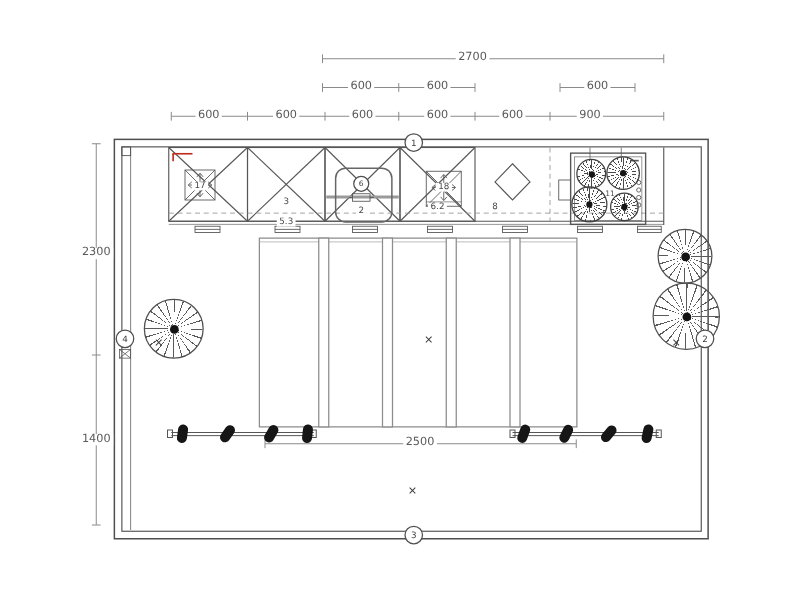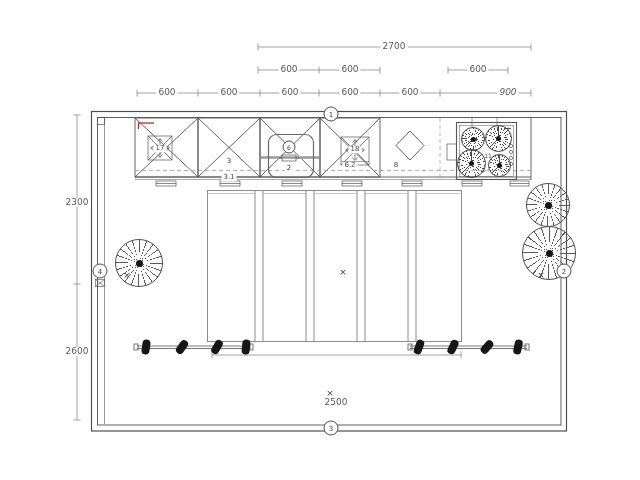--- a/index.html
+++ b/index.html
@@ -201,41 +201,41 @@
       </g>
       <g>
         <line x1="410" y1="346" x2="527" y2="346"></line>
           <line x1="410" y1="348.5" x2="527" y2="348.5"></line>
         <rect x="408" y="344" width="4" height="6"></rect>
           <rect x="525" y="344" width="4" height="6"></rect>
       </g>
     </g>
   </svg>
 
-  <div class="lbl" style="left:394px;top:47px;">2700</div>
+  <div class="lbl" style="left:378px;top:47px;">2700</div>
   <div class="lbl" style="left:289px;top:70px;">600</div>
   <div class="lbl" style="left:350px;top:70px;">600</div>
   <div class="lbl" style="left:478px;top:70px;">600</div>
   <div class="lbl" style="left:167px;top:93px;">600</div>
   <div class="lbl" style="left:229px;top:93px;">600</div>
   <div class="lbl" style="left:290px;top:93px;">600</div>
   <div class="lbl" style="left:350px;top:93px;">600</div>
   <div class="lbl" style="left:410px;top:93px;">600</div>
-  <div class="lbl" style="left:508px;top:93px;font-style:italic;">900</div>
+  <div class="lbl" style="left:472px;top:93px;">900</div>
   <div class="lbl" style="left:77px;top:203px;">2300</div>
-  <div class="lbl" style="left:77px;top:352px;">2600</div>
-  <div class="lbl" style="left:336px;top:355px;margin-top:48px;">2500</div>
+  <div class="lbl" style="left:77px;top:352px;">1400</div>
+  <div class="lbl" style="left:336px;top:355px;">2500</div>
 
   <div class="wm" style="left:331px;top:114px;">1</div>
   <div class="wm" style="left:564px;top:271px;">2</div>
   <div class="wm" style="left:331px;top:428px;">3</div>
   <div class="wm" style="left:100px;top:271px;">4</div>
 
   <div class="lbl small" style="left:229px;top:162px;">3</div>
-  <div class="lbl small" style="left:229px;top:178px;">3.1</div>
+  <div class="lbl small" style="left:229px;top:178px;">5.3</div>
   <div class="wm mini" style="left:289px;top:147px;">6</div>
   <div class="lbl small" style="left:289px;top:169px;">2</div>
   <div class="lbl small" style="left:160px;top:149px;">17</div>
   <div class="lbl small" style="left:355px;top:150px;">18</div>
   <div class="lbl small" style="left:350px;top:166px;">6.2</div>
   <div class="lbl small" style="left:396px;top:166px;">8</div>
   <div class="lbl tiny nobg" style="left:488px;top:156px;">11</div>
   <div class="lbl tiny nobg" style="left:483px;top:171px;">+</div>
 
   <div class="burner" style="left:461px;top:127px;width:22px;height:22px;"></div>

